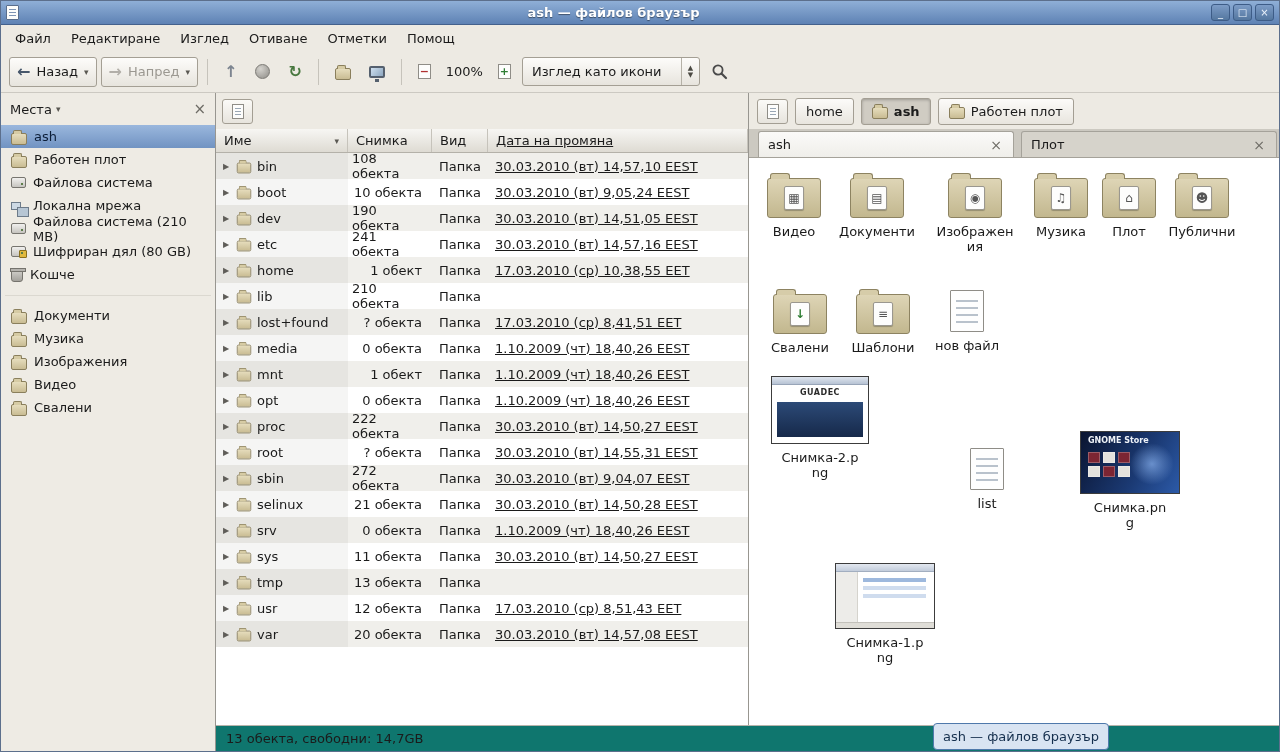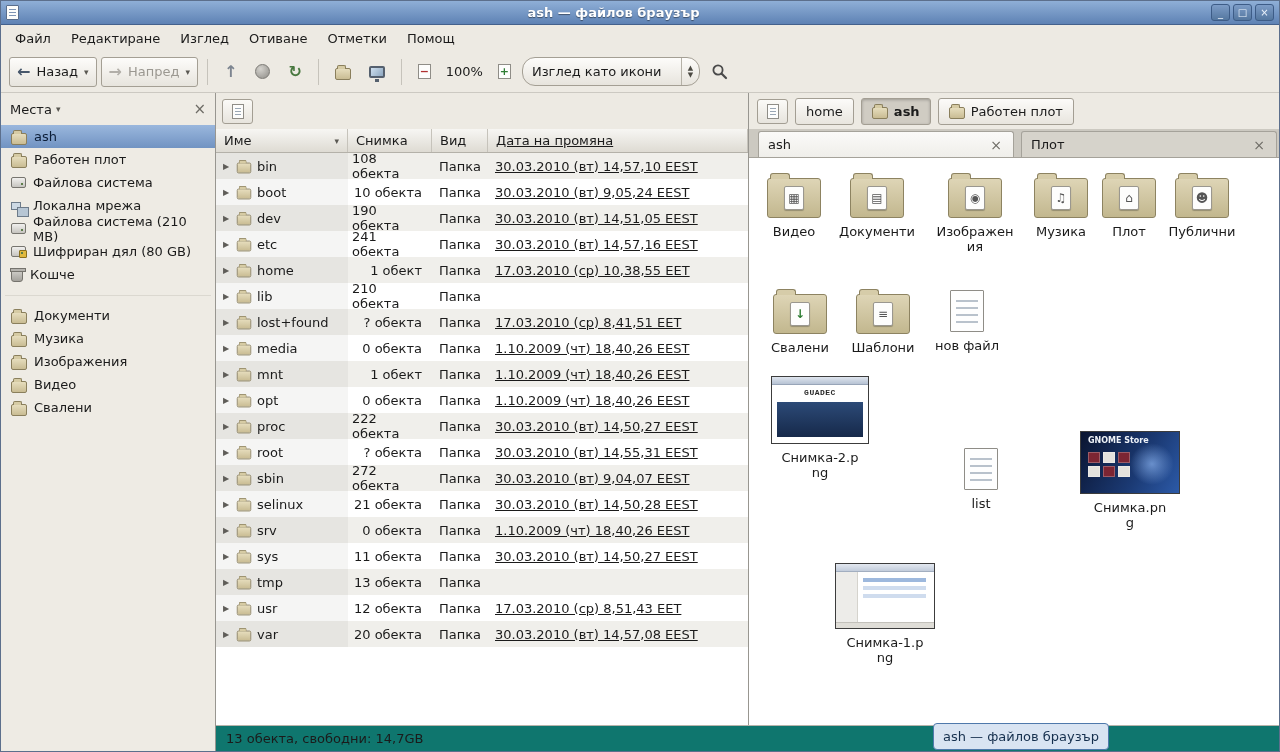--- a/index.html
+++ b/index.html
@@ -30,21 +30,21 @@
   .reload{font-size:16px;color:#48783f;font-weight:bold;}
   .tsep{width:1px;height:26px;background:#c6c3bb;margin:0 5px;}
   .folder16{width:16px;height:12px;background:linear-gradient(#e6ddbd,#c9bc93);border:1px solid #8a7f5c;border-radius:2px;position:relative;margin-top:4px;flex:none;}
   .folder16::before{content:"";position:absolute;top:-4px;left:1px;width:7px;height:3px;background:#d6cba4;border:1px solid #8a7f5c;border-bottom:none;border-radius:2px 2px 0 0;}
   .monitor16{width:16px;height:12px;border:2px solid #55606e;border-radius:2px;background:linear-gradient(130deg,#cfe0ef,#8da6bf);position:relative;}
   .monitor16::after{content:"";position:absolute;left:4px;top:11px;width:4px;height:3px;background:#55606e;}
   .zoomdoc{width:13px;height:15px;background:#fdfdfc;border:1px solid #8f8d87;position:relative;font-size:11px;font-weight:bold;text-align:center;line-height:13px;}
   .zoomdoc.minus{color:#b03030;}
   .zoomdoc.plus{color:#2f7d33;}
   .zoomlevel{padding:0 4px;}
-  .combo{display:flex;align-items:center;height:29px;width:178px;border:1px solid #a49f94;border-radius:13px;background:linear-gradient(#fdfcfa,#e7e4dd);}
+  .combo{display:flex;align-items:center;height:29px;width:178px;border:1px solid #a49f94;border-radius:3px;background:linear-gradient(#fdfcfa,#e7e4dd);}
   .combo-label{flex:1;padding:0 9px;}
   .combo-spin{width:18px;align-self:stretch;border-left:1px solid #b5b1a7;display:flex;flex-direction:column;align-items:center;justify-content:center;font-size:7px;line-height:7px;color:#4b4942;}
   .searchbtn{width:32px;height:30px;display:flex;align-items:center;justify-content:center;}
 
   
   .sidebar{position:absolute;top:92px;left:0;width:215px;bottom:0;background:#eeebe4;border-right:1px solid #989690;}
   .sidebar-header{height:32px;display:flex;align-items:center;padding:0 9px;gap:4px;}
   .sidebar-close{margin-left:auto;color:#6e6c66;font-size:15px;}
   .place-item{height:23px;display:flex;align-items:center;gap:7px;padding:0 10px;}
   .place-item.selected{background:linear-gradient(#9ab7dd,#7193c2);color:#0c1e38;}
@@ -102,21 +102,21 @@
   .ilabel{margin-top:6px;text-align:center;font-size:13px;line-height:15px;max-width:78px;overflow-wrap:anywhere;}
   .bigfolder{width:54px;height:40px;background:linear-gradient(#ded5b6,#c2b78e);border:1px solid #8d8361;border-radius:3px;position:relative;margin-top:8px;display:flex;align-items:center;justify-content:center;}
   .bigfolder::before{content:"";position:absolute;top:-6px;left:2px;width:18px;height:5px;background:#d6cca9;border:1px solid #8d8361;border-bottom:none;border-radius:3px 3px 0 0;}
   .emblem{width:20px;height:24px;background:#fdfdfc;border:1px solid #9a978f;border-radius:2px;display:flex;align-items:center;justify-content:center;font-size:12px;color:#555;box-shadow:0 1px 1px rgba(0,0,0,.25);}
   .emblem.green{color:#2f7d33;font-weight:bold;}
   .paper{width:34px;height:42px;background:#fefefe;border:1px solid #8f8d87;border-radius:1px;margin-top:4px;padding-top:9px;display:flex;flex-direction:column;gap:5px;align-items:center;}
   .pline{width:22px;height:2px;background:#b9c2cc;}
 
   
   .thumb{position:relative;border:1px solid #3c3c3c;background:#fff;overflow:hidden;flex:none;}
-  .t-guadec{width:98px;height:68px;font-family:Liberation Mono, monospace;}
+  .t-guadec{width:98px;height:68px;}
   .g-bar{position:absolute;top:0;left:0;right:0;height:8px;background:linear-gradient(#dfe5ee,#b7c3d4);border-bottom:1px solid #98a5b8;}
   .g-cap{position:absolute;top:11px;left:0;right:0;text-align:center;font-size:8px;font-weight:bold;color:#2a2a2a;letter-spacing:.5px;}
   .g-blk{position:absolute;top:25px;left:5px;right:5px;bottom:6px;background:linear-gradient(#2c4a77,#16294a);}
   .t-store{width:100px;height:63px;background:linear-gradient(120deg,#0a1430,#1b3a74 60%,#2c5aa8);}
   .t-store::after{content:"";position:absolute;right:5px;top:11px;width:44px;height:42px;background:radial-gradient(ellipse,rgba(130,170,230,.75),transparent 70%);}
   .s-cap{position:absolute;top:4px;left:7px;font-size:8px;color:#eef2f8;font-weight:bold;}
   .s-sq{position:absolute;width:12px;height:11px;border:1px solid rgba(255,255,255,.25);}
   .t-fm{width:100px;height:66px;}
   .f-bar{position:absolute;top:0;left:0;right:0;height:8px;background:linear-gradient(#e3e8f0,#c2ccdb);border-bottom:1px solid #a2aec0;}
   .f-side{position:absolute;top:8px;left:0;bottom:0;width:22px;background:#edece9;border-right:1px solid #d5d3cd;}
@@ -564,21 +564,21 @@
           <div class="ilabel">нов файл</div>
         </div>
         <div class="cell" style="left: 16px; top: 218px; width: 110px;">
           <div class="thumb t-guadec">
             <span class="g-bar"></span>
             <span class="g-cap">GUADEC</span>
             <span class="g-blk"></span>
           </div>
           <div class="ilabel">Снимка-2.png</div>
         </div>
-        <div class="cell" style="left: 192px; top: 286px; width: 80px;">
+        <div class="cell" style="left: 198px; top: 286px; width: 80px;">
           <div class="paper">
             <span class="pline"></span>
             <span class="pline"></span>
             <span class="pline"></span>
             <span class="pline"></span>
           </div>
           <div class="ilabel">list</div>
         </div>
         <div class="cell" style="left: 326px; top: 273px; width: 110px;">
           <div class="thumb t-store">

